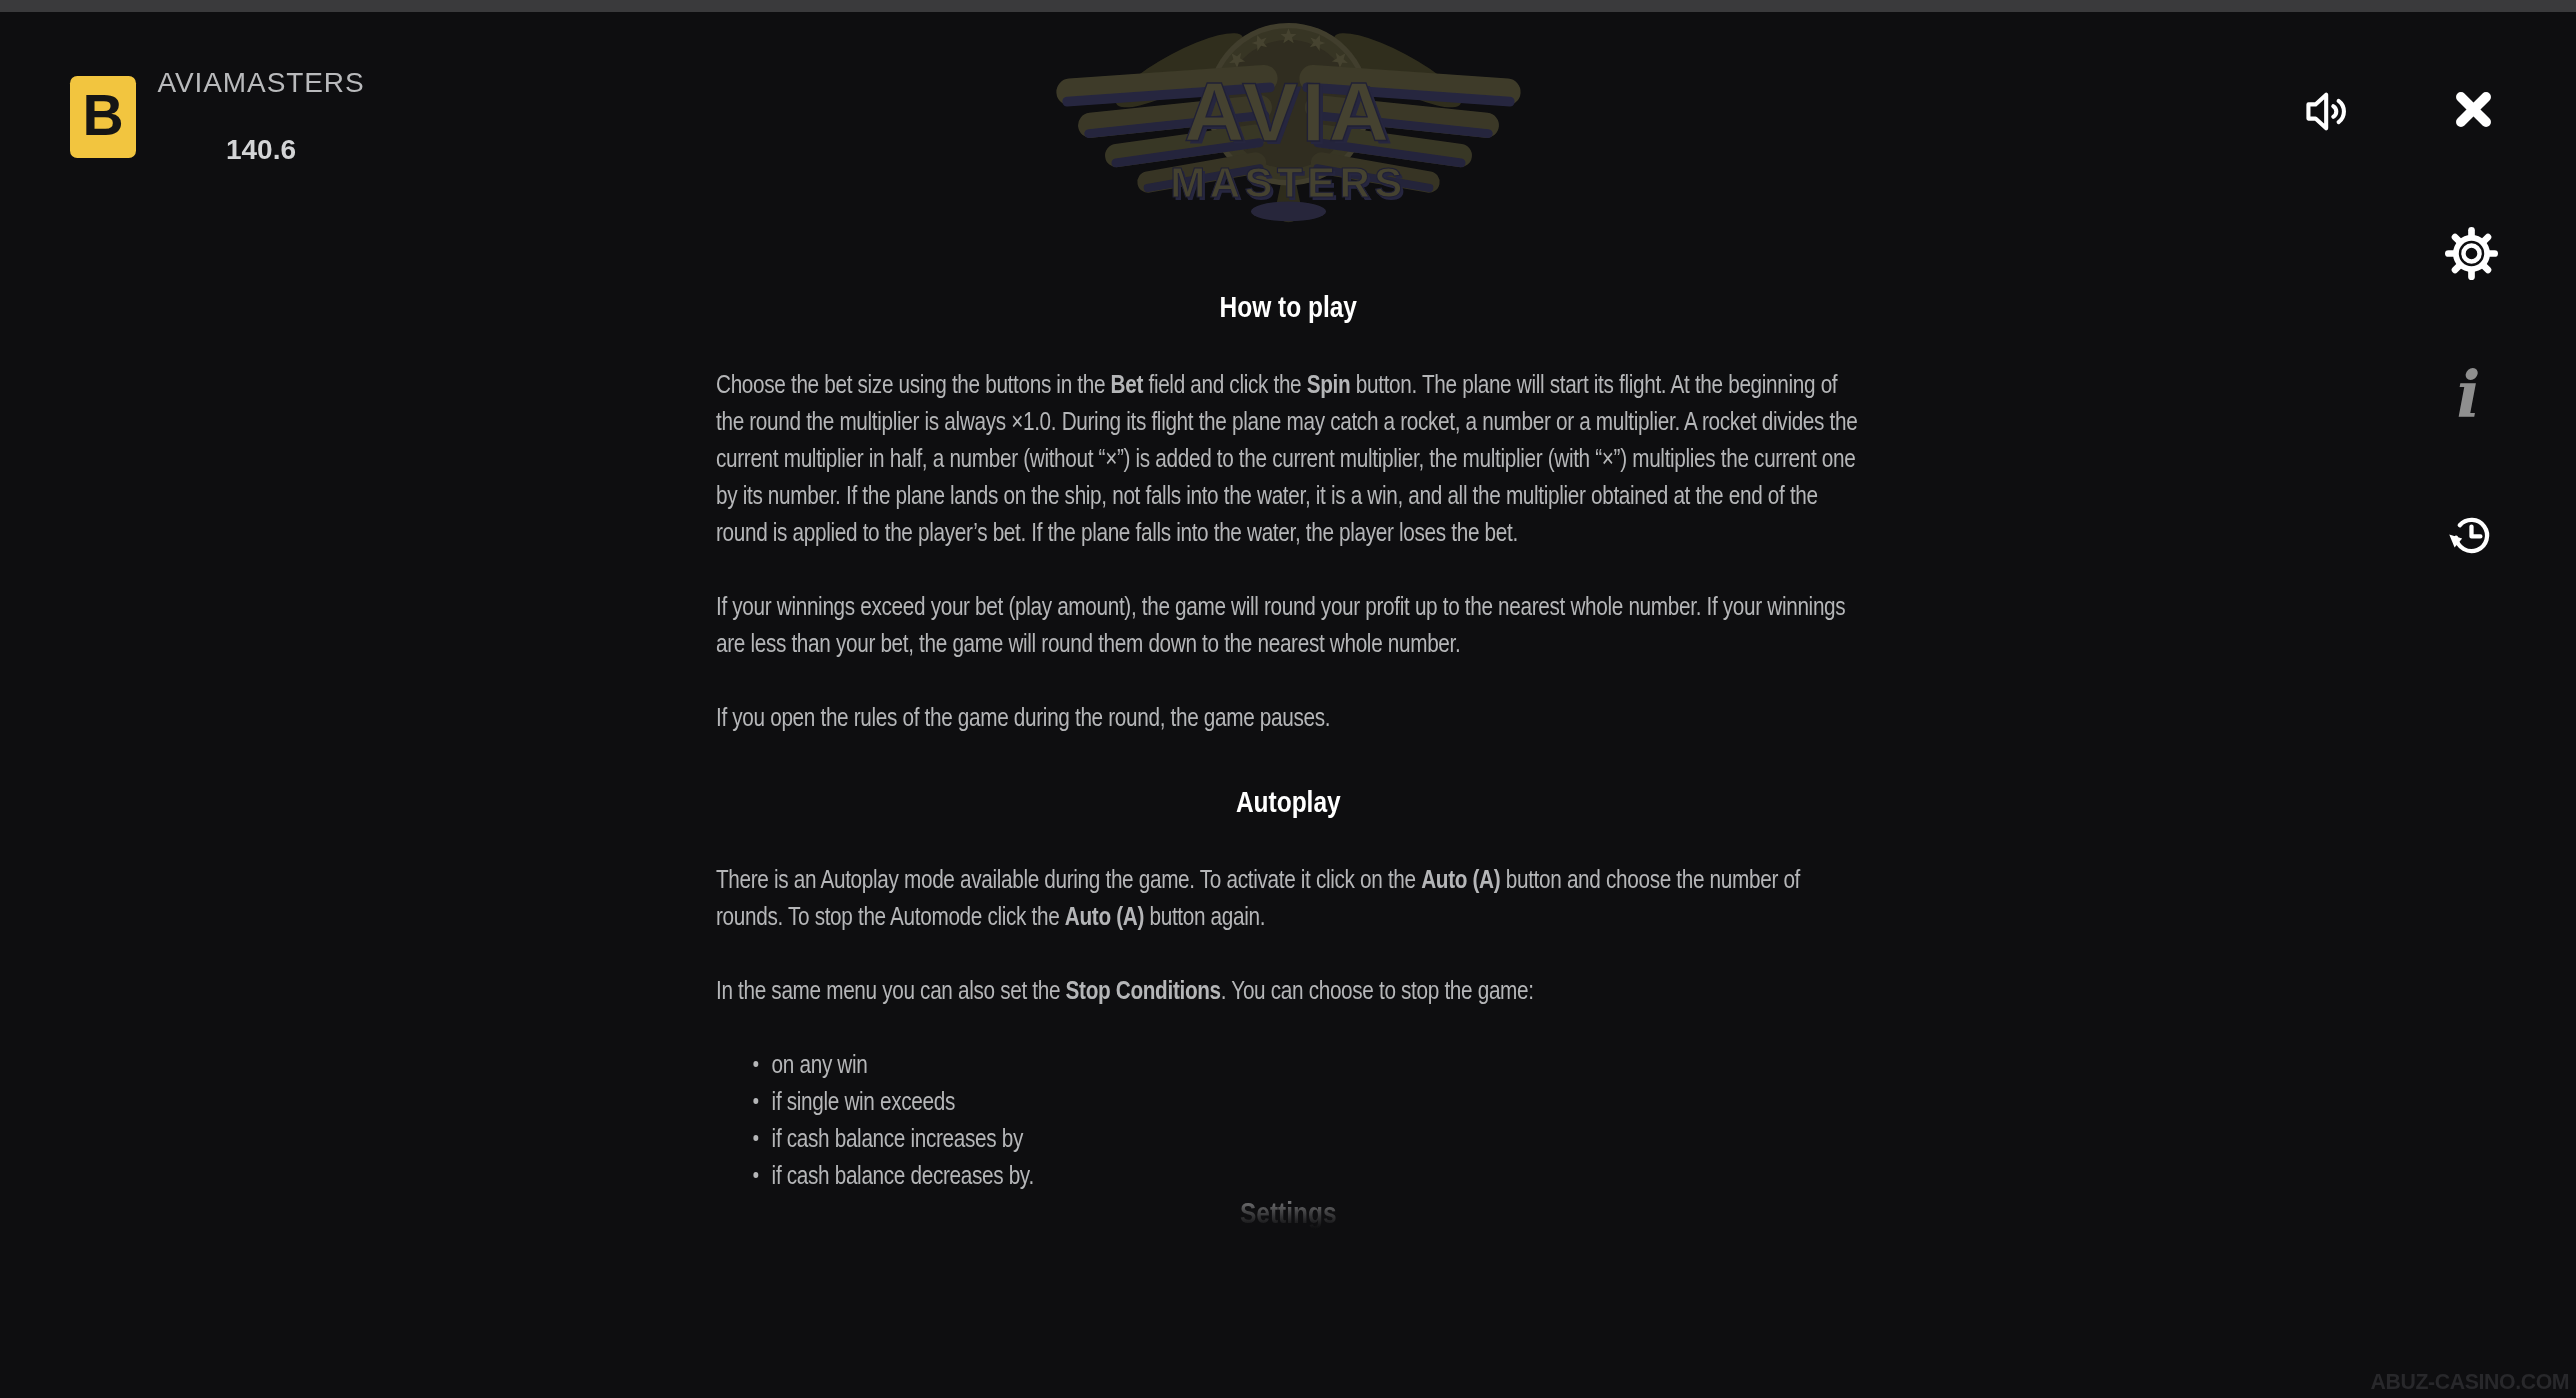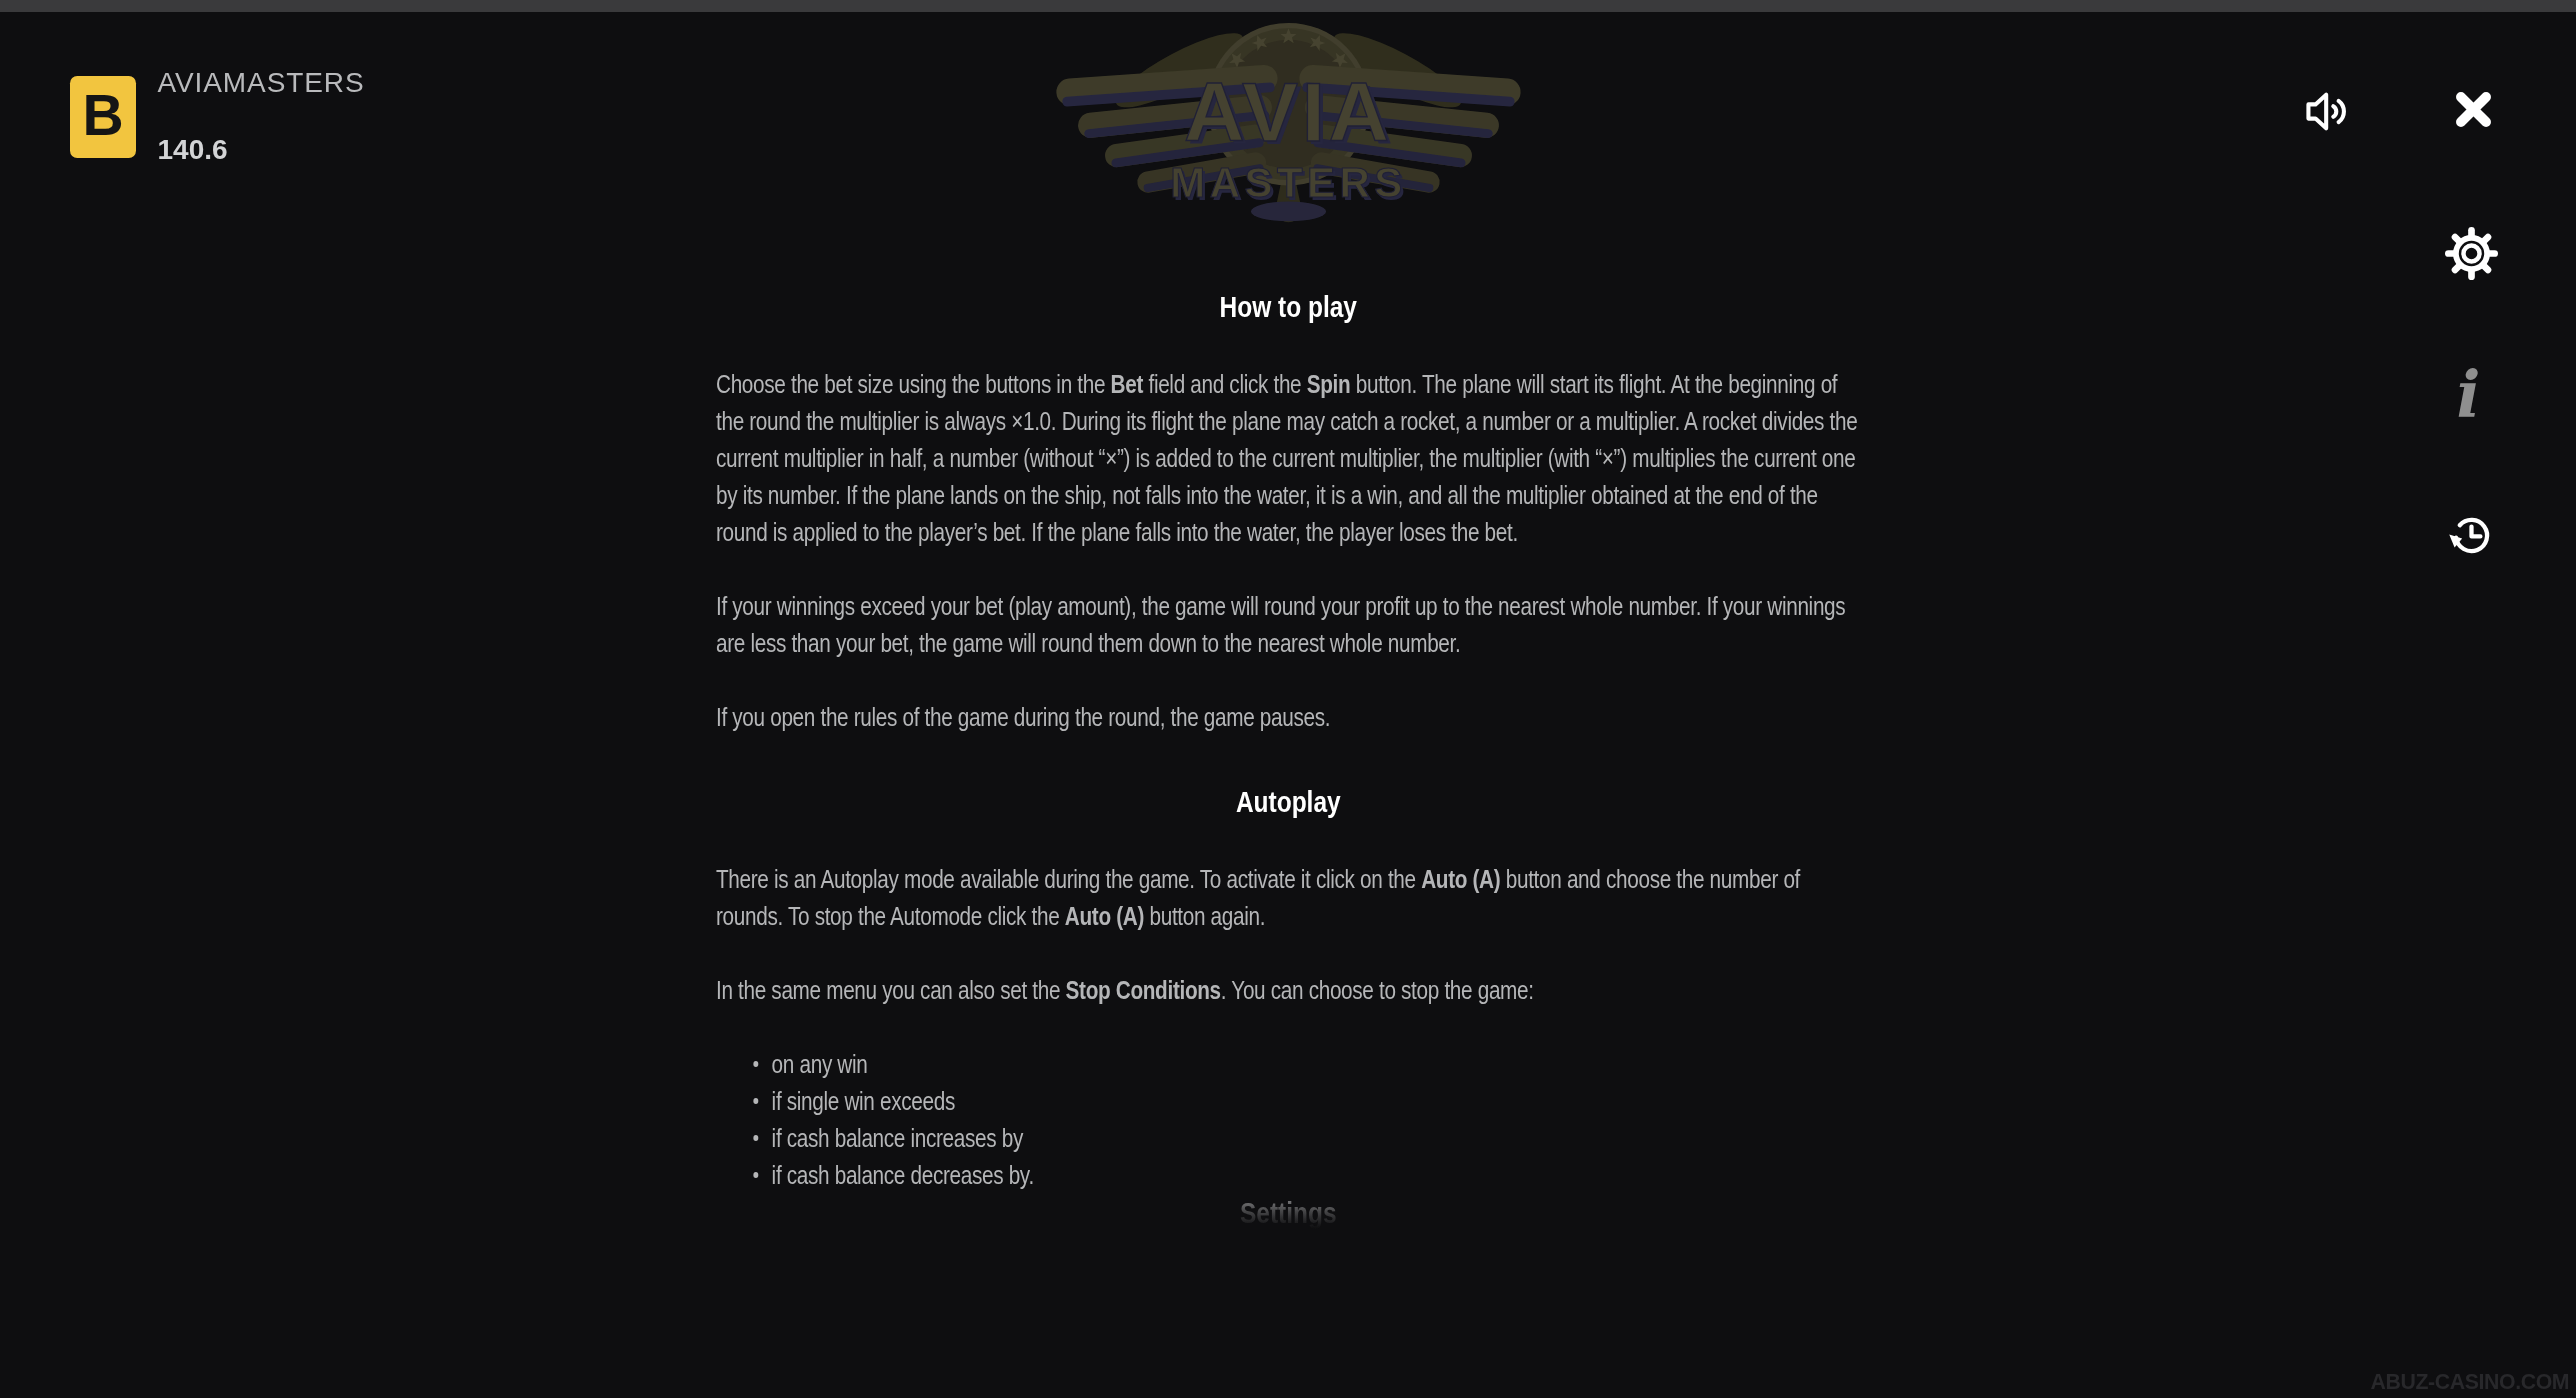--- a/index.html
+++ b/index.html
@@ -12,21 +12,21 @@
   
   .top-strip { position:absolute; left:0; top:0; width:2576px; height:11.6px; background:#3A3A3C; }
 
   
   .brand { position:absolute; left:70px; top:67px; display:flex; align-items:center; gap:21.5px; }
   .brand-badge {
     width:66px; height:82px; background:#F2C53F; border-radius:7.2px;
     display:flex; align-items:center; justify-content:center;
     font-weight:700; font-size:57px; color:#151515; padding-bottom:3.6px;
   }
-  .brand-text { display:flex; flex-direction:column; gap:7.2px; }
+  .brand-text { display:flex; flex-direction:column; gap:7.2px;text-align:center; }
   .brand-name { font-size:28px; color:#B9BABC; letter-spacing:0.9px; }
   .brand-version { font-size:28px; font-weight:700; color:#D3D4D6;margin-top:28px; }
 
   
   .game-logo { position:absolute; left:1020px; top:21.5px; width:537px; height:210px; opacity:.96; }
 
   
   .icon-btn { position:absolute; width:81px; height:81px; display:flex; align-items:center; justify-content:center; cursor:pointer; background:none; border:none; }
   .btn-sound   { left:2291px; top:71px;  }
   .btn-close   { left:2433px; top:69px;  }

